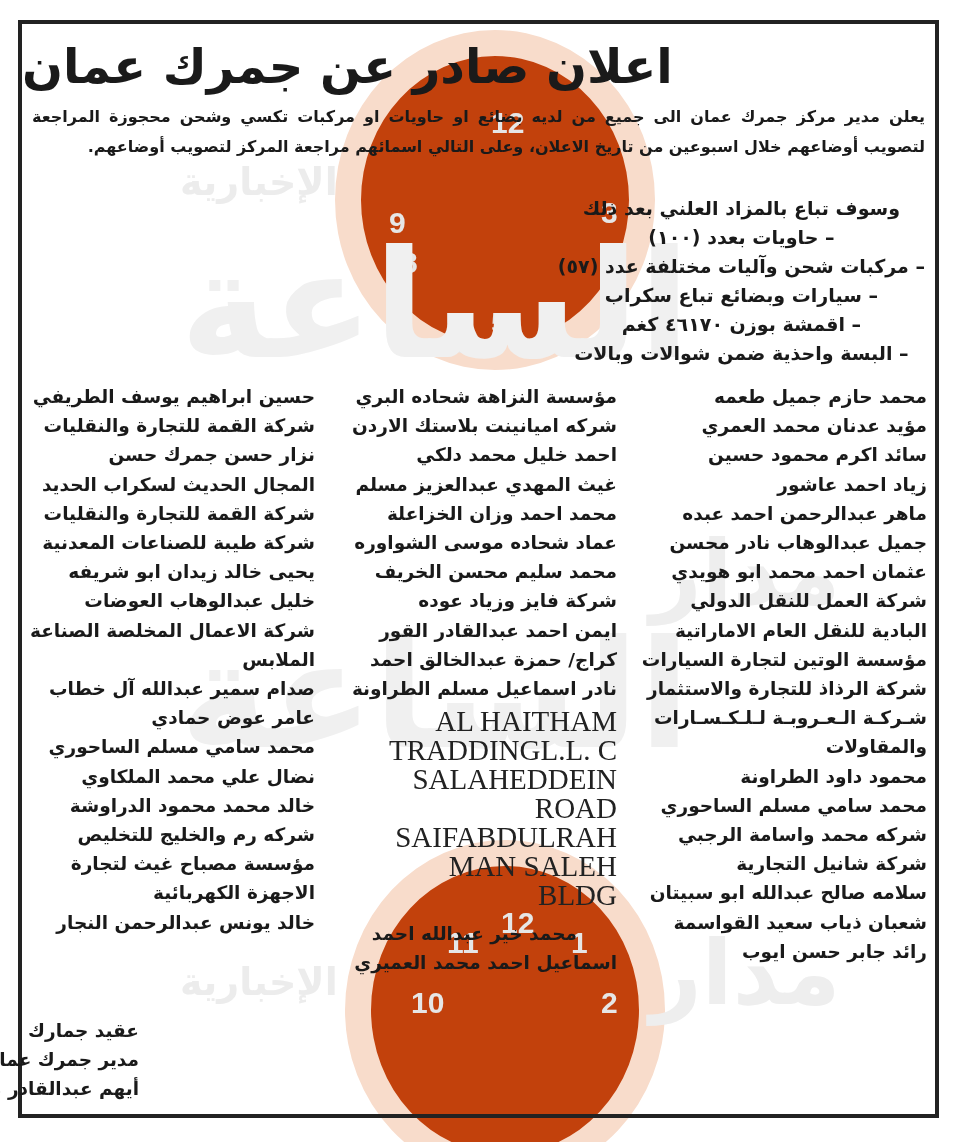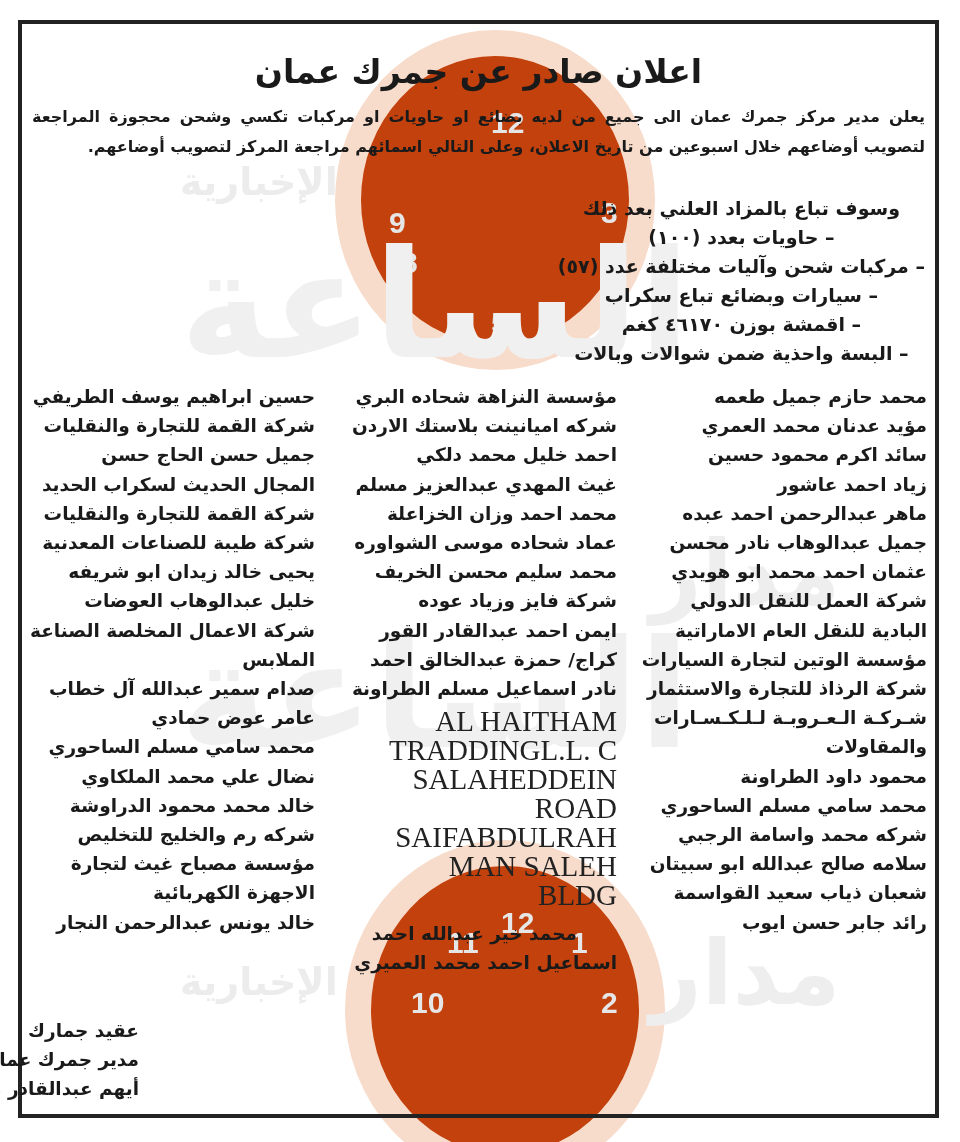--- a/index.html
+++ b/index.html
@@ -14,22 +14,22 @@
     background:#c2410c;
     box-sizing:border-box;
   }
   .wm-clock .num { position:absolute; color:#e6e6e6; font-family:"Liberation Sans", sans-serif; font-weight:bold; font-size:30px; }
   .wm-big { position:absolute; color:#efefef; font-family:"DejaVu Sans", sans-serif; font-weight:bold; }
   .frame {
     position:absolute; left:18px; top:20px; width:913px; height:1090px;
     border:4px solid #222; box-sizing:content-box; z-index:1;
   }
   .title {
-    position:absolute; left:0; right:0; top:28px; text-align:center;
-    font-size:33px; font-weight:bold; direction:rtl; letter-spacing:0px;
+    position:absolute; left:0; right:0; top:14px; text-align:left;
+    font-size:48px; font-weight:bold; direction:rtl; letter-spacing:0px;
   }
   .intro {
     position:absolute; right:10px; left:10px; top:78px; direction:rtl; text-align:justify;
     font-size:16px; font-weight:bold; line-height:30px;
   }
   .items {
     position:absolute; right:10px; top:170px; direction:rtl; text-align:center;
     font-size:19px; font-weight:bold; line-height:29px;
   }
   .col {
@@ -99,20 +99,21 @@
     <div>عثمان احمد محمد ابو هويدي</div>
     <div>شركة العمل للنقل الدولي</div>
     <div>البادية للنقل العام الاماراتية</div>
     <div>مؤسسة الوتين لتجارة السيارات</div>
     <div>شركة الرذاذ للتجارة والاستثمار</div>
     <div>شـركـة الـعـروبـة لـلـكـسـارات</div>
     <div>والمقاولات</div>
     <div>محمود داود الطراونة</div>
     <div>محمد سامي مسلم الساحوري</div>
     <div>شركه محمد واسامة الرجبي</div>
+    <div>شركة شانيل التجارية</div>
     <div>سلامه صالح عبدالله ابو سبيتان</div>
     <div>شعبان ذياب سعيد القواسمة</div>
     <div>رائد جابر حسن ايوب</div>
   </div>
 
   <div class="col col-mid">
     <div>مؤسسة النزاهة شحاده البري</div>
     <div>شركه اميانينت بلاستك الاردن</div>
     <div>احمد خليل محمد دلكي</div>
     <div>غيث المهدي عبدالعزيز مسلم</div>
@@ -132,21 +133,21 @@
       <div>MAN SALEH</div>
       <div>BLDG</div>
     </div>
     <div style="padding-right:40px;">محمد خير عبدالله احمد</div>
     <div>اسماعيل احمد محمد العميري</div>
   </div>
 
   <div class="col col-left">
     <div>حسين ابراهيم يوسف الطريفي</div>
     <div>شركة القمة للتجارة والنقليات</div>
-    <div>جميل حسن الحاج حسن</div>
+    <div>نزار حسن جمرك حسن</div>
     <div>المجال الحديث لسكراب الحديد</div>
     <div>شركة القمة للتجارة والنقليات</div>
     <div>شركة طيبة للصناعات المعدنية</div>
     <div>يحيى خالد زيدان ابو شريفه</div>
     <div>خليل عبدالوهاب العوضات</div>
     <div>شركة الاعمال المخلصة الصناعة</div>
     <div>الملابس</div>
     <div>صدام سمير عبدالله آل خطاب</div>
     <div>عامر عوض حمادي</div>
     <div>محمد سامي مسلم الساحوري</div>

